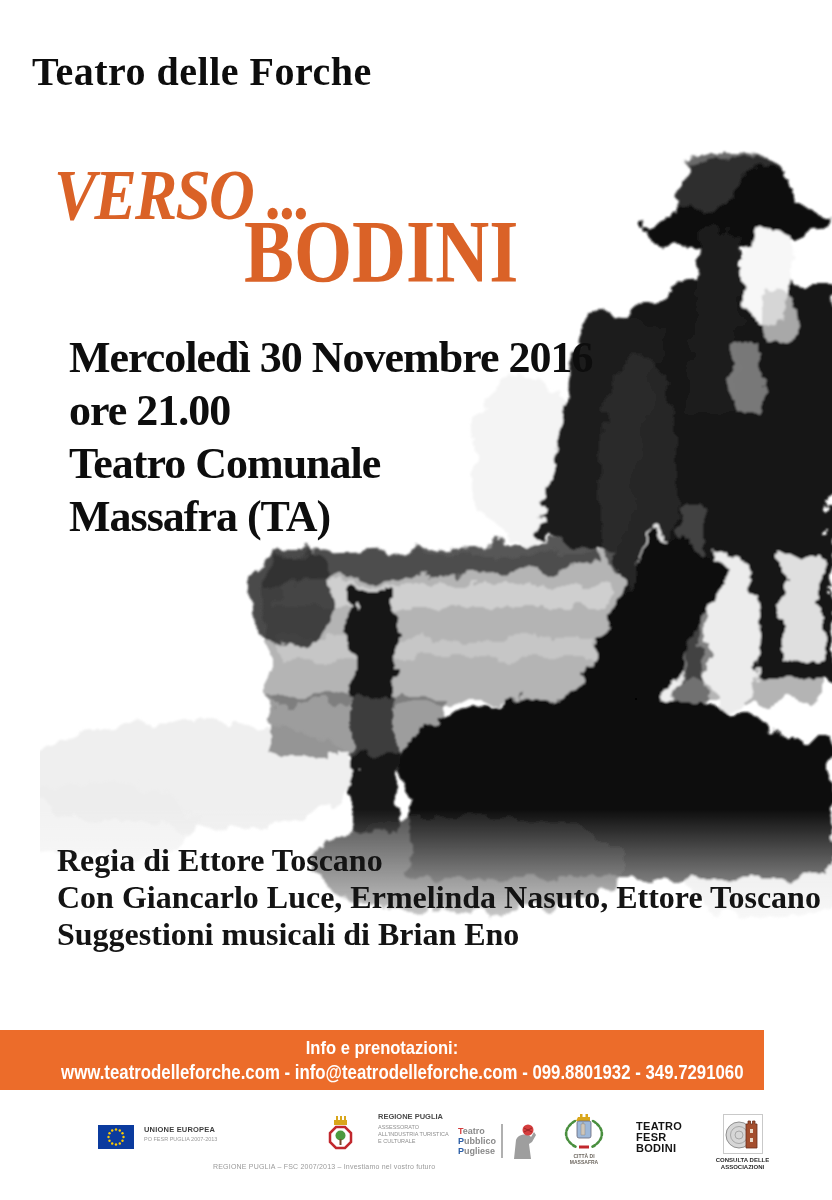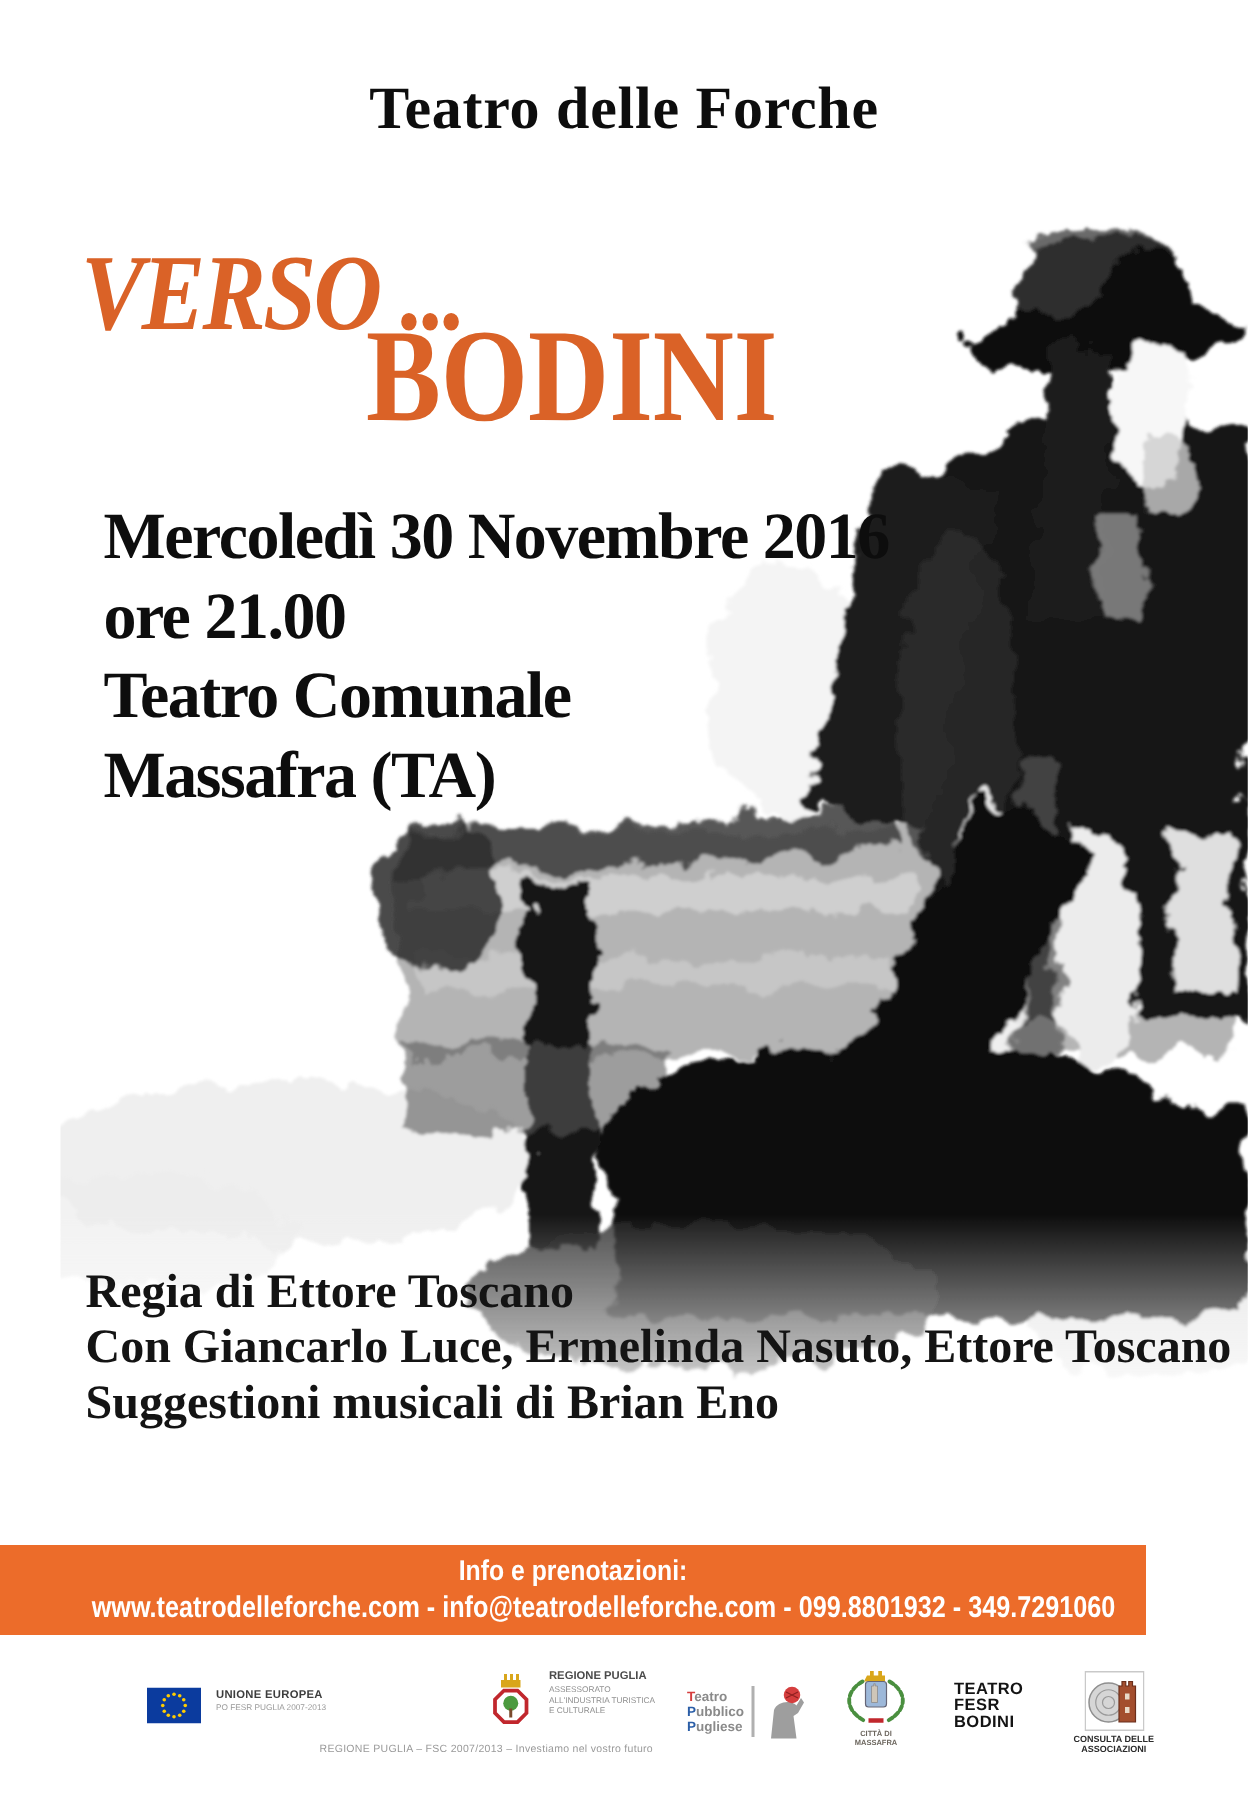--- a/index.html
+++ b/index.html
@@ -1,21 +1,21 @@
 <!DOCTYPE html>
 <html><head>
 <meta charset="utf-8">
 <style>
   html,body{margin:0;padding:0;background:#fff;}
   .poster{position:relative;width:832px;height:1200px;background:#ffffff;overflow:hidden;
           font-family:"Liberation Serif",serif;}
 
   
-  .org-title{position:absolute;top:48px;left:0;right:0;text-align:center;
-             font-size:40px;font-weight:bold;color:#0d0d0d;letter-spacing:.5px;}
+  .org-title{position:absolute;top:48px;left:0;right:0;
+             font-size:40px;font-weight:bold;color:#0d0d0d;letter-spacing:.5px;padding-left:32px;}
 
   
   .title-verso{position:absolute;left:54px;top:154px;font-size:72px;font-style:italic;
                font-weight:bold;color:#DA6227;letter-spacing:-2px;
                transform:scaleX(.88);transform-origin:left top;white-space:nowrap;}
   .title-bodini{position:absolute;left:244px;top:208px;font-size:88px;font-weight:bold;
                 color:#DA6227;line-height:1;transform:scaleX(.85);transform-origin:left top;
                 white-space:nowrap;}
 
   
@@ -164,21 +164,21 @@
             <circle cx="14.2" cy="5.5" r="1.2"></circle>
         </g>
       </svg>
       <div>
         <div class="eu-text1">UNIONE EUROPEA</div>
         <div class="eu-text2">PO FESR PUGLIA 2007-2013</div>
       </div>
     </div>
 
 
-    <div class="logo-item" style="left:327px;top:17px;display:flex;gap:12px;">
+    <div class="logo-item" style="left:327px;top:17px;display:flex;gap:24px;">
       <svg width="27" height="48">
         <path d="M7,8 h2 v-4 h2 v4 h2 v-4 h2 v4 h2 v-4 h2 v4 h1 v5 h-13 z" fill="#D9A61B"></path>
         <polygon points="9,15 18,15 24,21 24,30 18,36 9,36 3,30 3,21" fill="#ffffff" stroke="#C1272D" stroke-width="2.5"></polygon>
         <circle cx="13.5" cy="23.5" r="5" fill="#4C9A3F"></circle>
         <rect x="12.5" y="27" width="2" height="6" fill="#7B4A2D"></rect>
       </svg>
       <div>
         <div class="reg-name">REGIONE PUGLIA</div>
         <div class="reg-dept">
           <div>ASSESSORATO</div>

